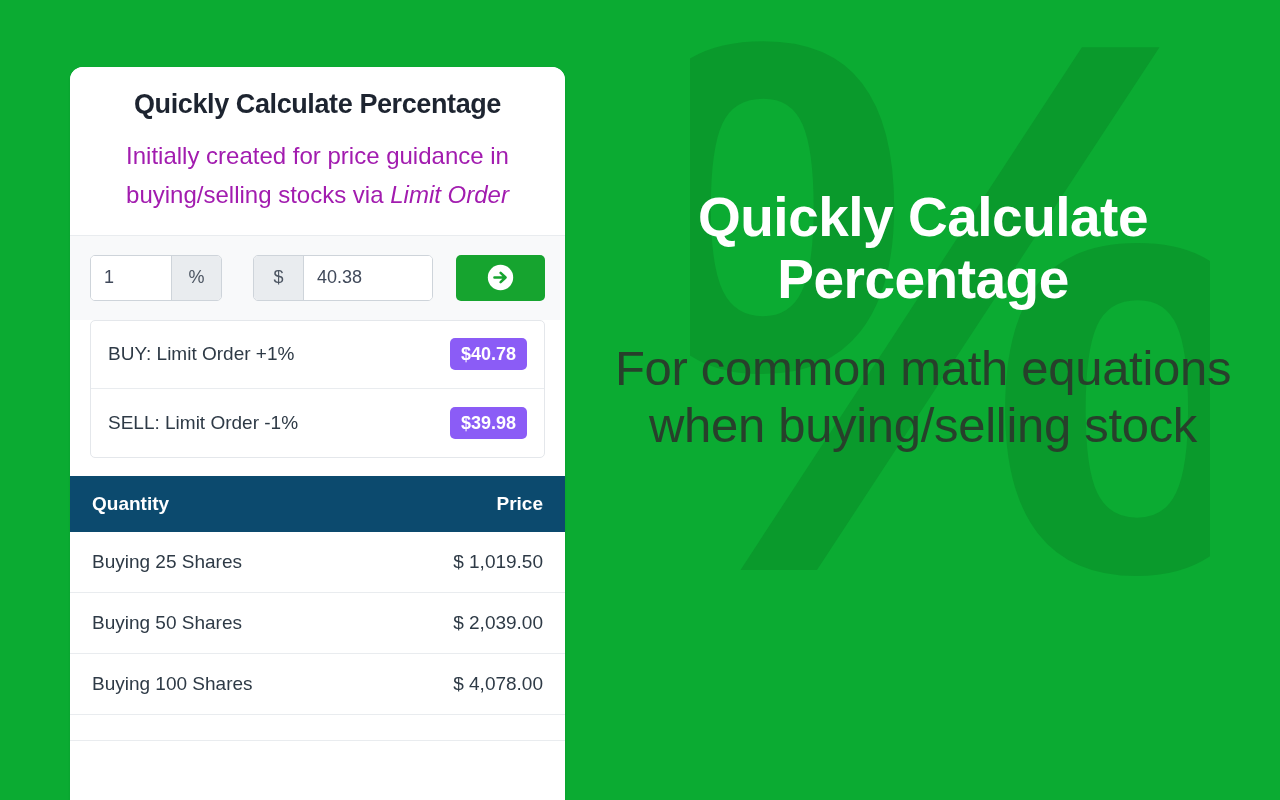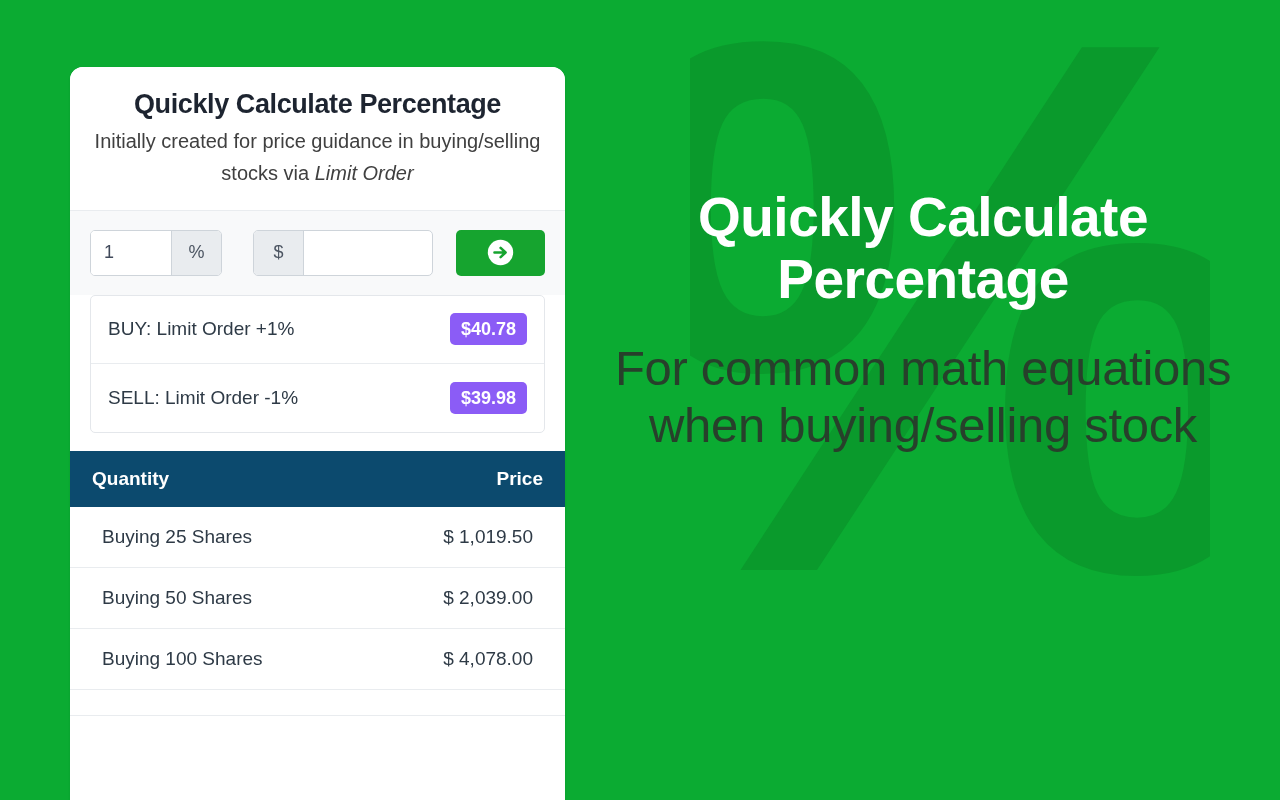--- a/index.html
+++ b/index.html
@@ -83,24 +83,24 @@
     background: #fff;
   }
   .card-title {
     font-size: 27px;
     font-weight: 700;
     color: #1d2430;
     text-align: center;
     letter-spacing: -0.4px;
   }
   .card-sub {
-    margin-top: 5px;
-    font-size: 20px;
+    margin-top: 17px;
+    font-size: 24px;
     line-height: 1.62;
-    color: #404040;
+    color: #a21caf;
     text-align: center;
     font-weight: 400;
   }
   .card-sub em { font-style: italic; }
 
   
   .input-row {
     display: flex;
     align-items: center;
     padding: 19px 20px;
@@ -199,21 +199,21 @@
     background: #0c4a6e;
     color: #ffffff;
     font-size: 19px;
     font-weight: 700;
     padding: 17px 22px;
   }
   .tbl-row {
     display: flex;
     justify-content: space-between;
     align-items: center;
-    padding: 0 32px;
+    padding: 0 22px;
     height: 61px;
     border-bottom: 1px solid #e9ecef;
     font-size: 19px;
     color: #2e3a46;
   }
   .tbl-row .price { color: #2e3a46; }
 
   
   .shares-row {
     display: flex;
@@ -263,20 +263,21 @@
   </div>
 
   <div class="input-row">
     <div class="group group-pct">
       <input class="fld" type="text" value="1" style="">
       <span class="addon addon-right">%</span>
     </div>
 
     <div class="group group-amt">
       <span class="addon addon-left">$</span>
+      <input class="fld" type="text" value="40.38" style="">
     </div>
 
     <button class="go-btn">
       <span>
         <svg width="29" height="29" viewBox="0 0 24 24" aria-hidden="true">
           <circle cx="12" cy="12" r="10.5" fill="#ffffff"></circle>
           <path d="M7 12h8.2M12.1 8.2l4.1 3.8-4.1 3.8" fill="none" stroke="#16a42f" stroke-width="2.1" stroke-linecap="round" stroke-linejoin="round"></path>
         </svg>
       </span>
     </button>

